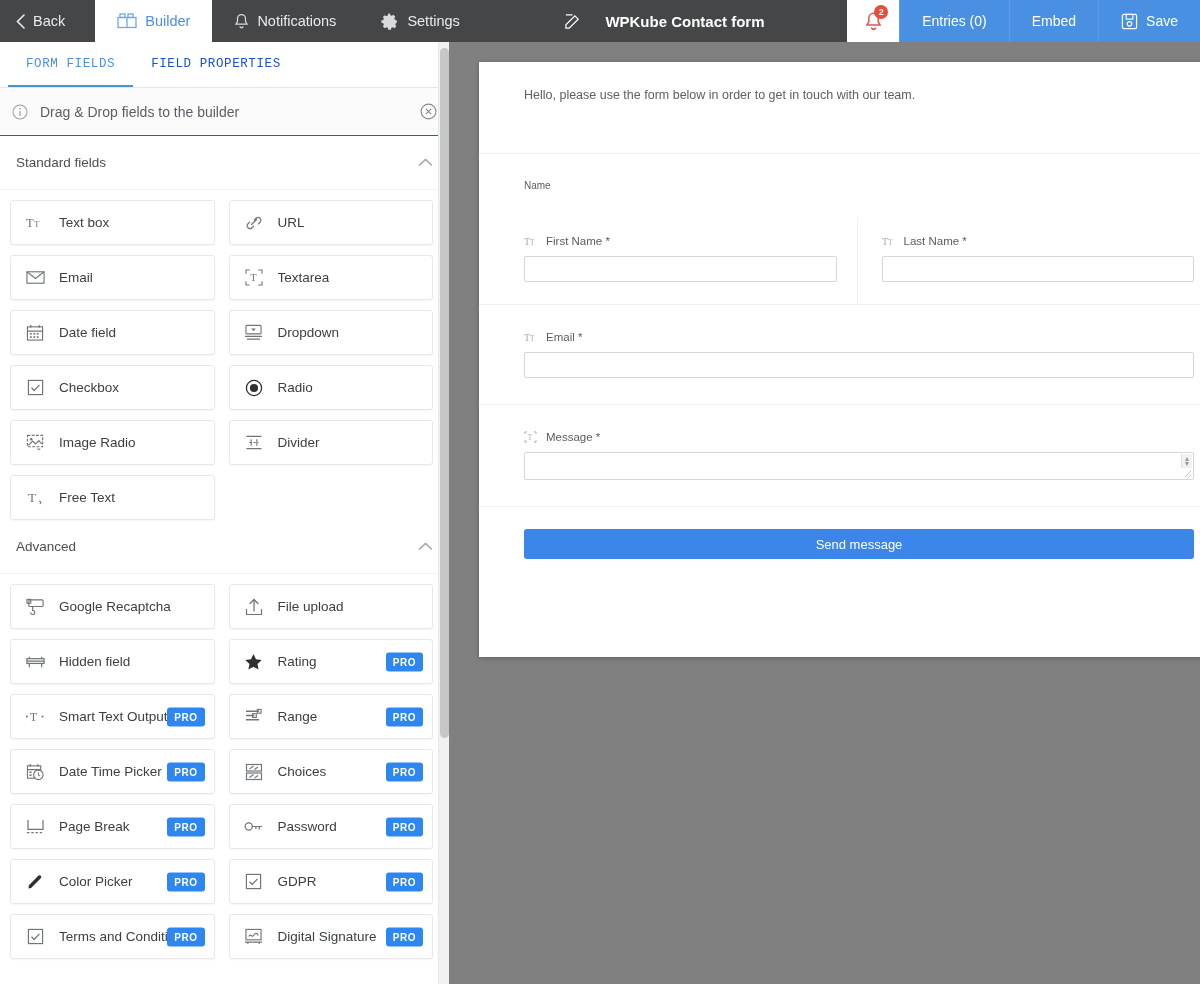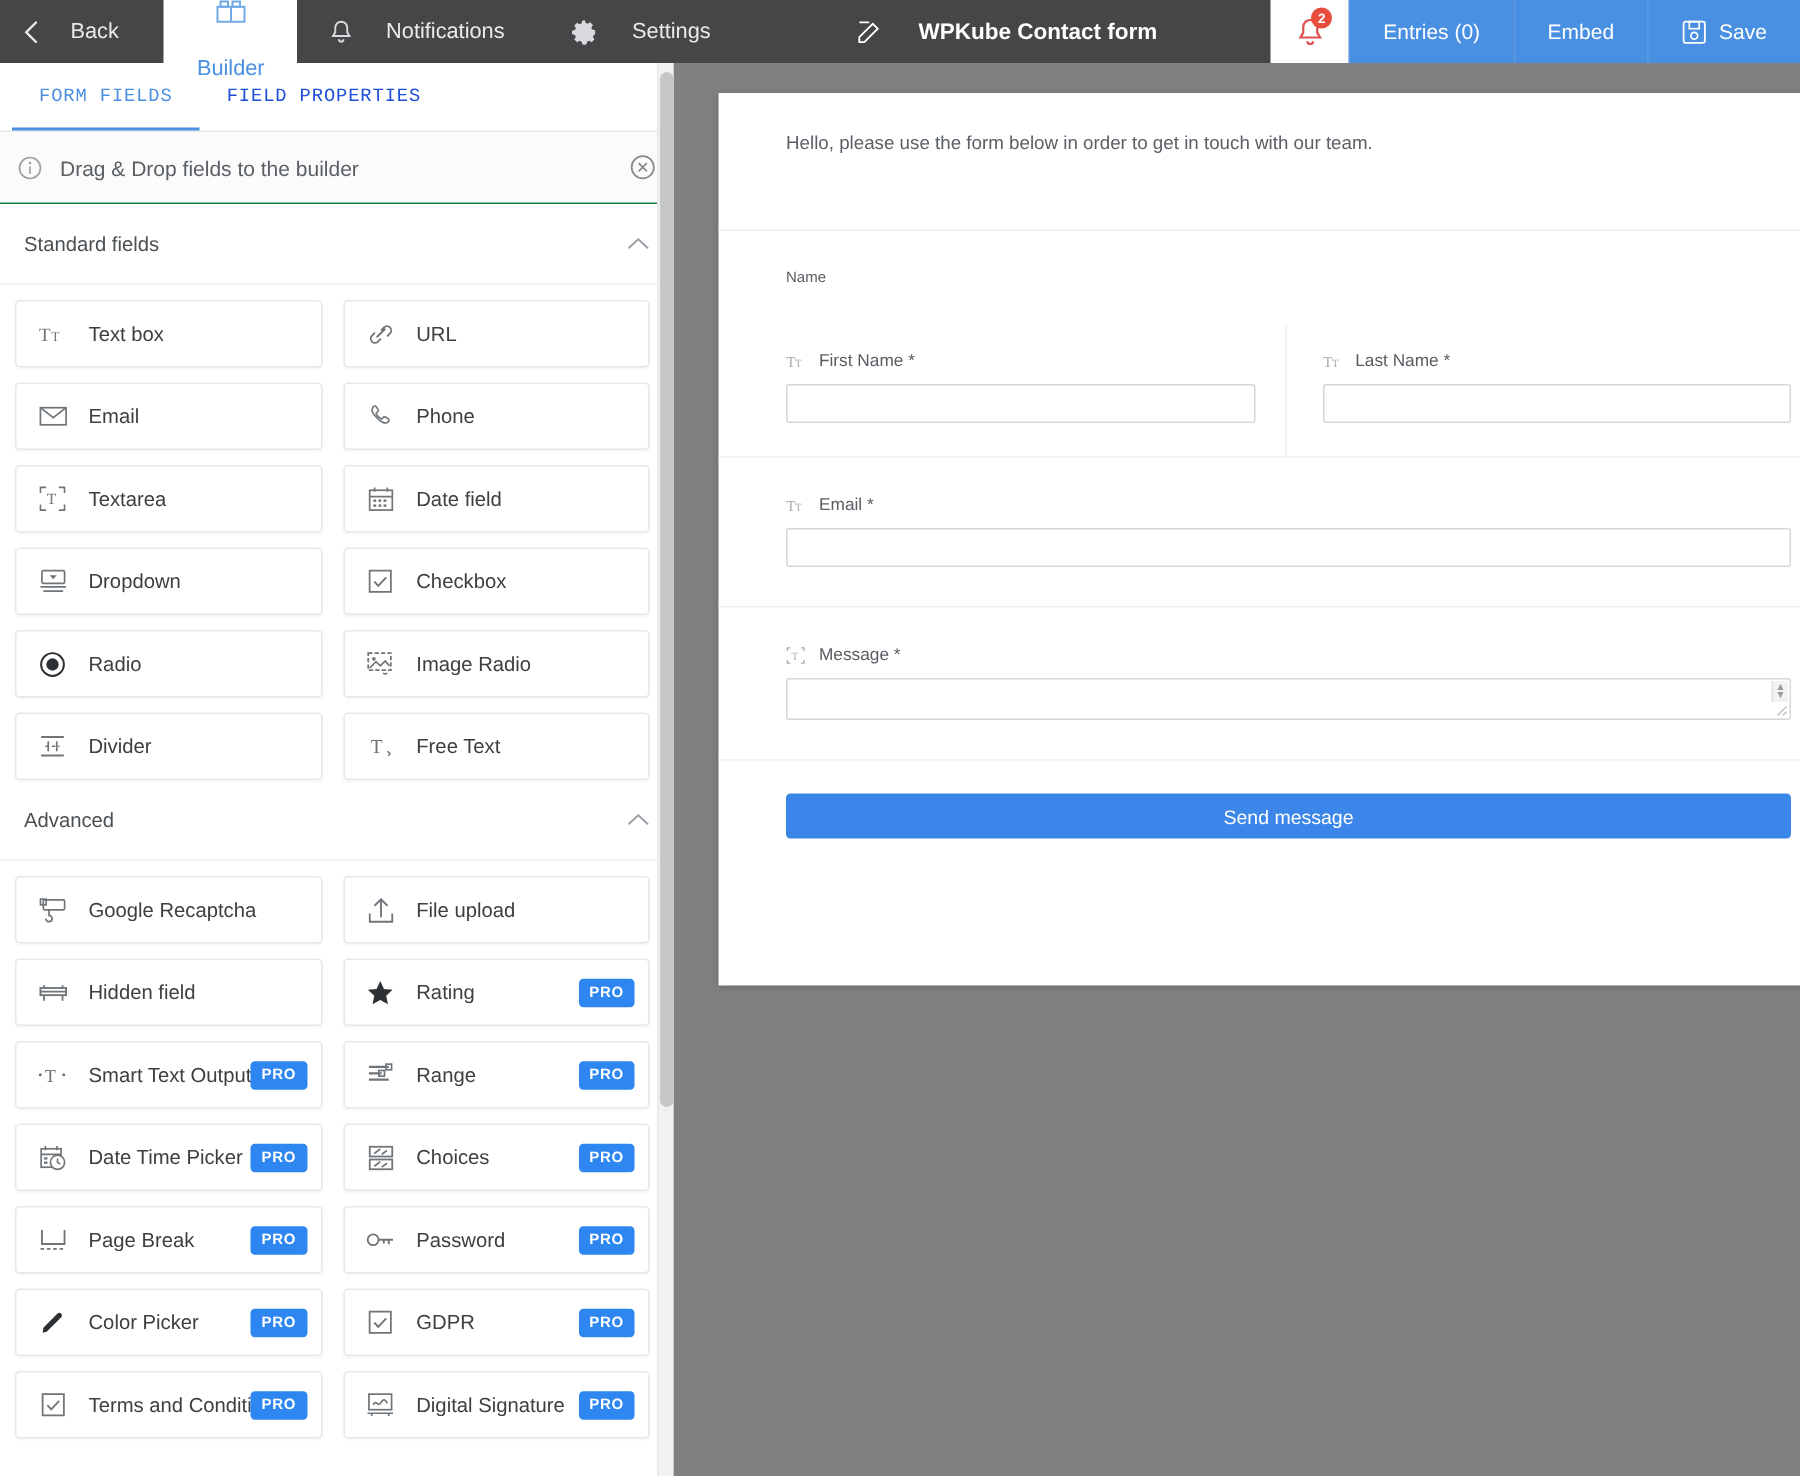--- a/index.html
+++ b/index.html
@@ -13,32 +13,31 @@
   
   .topbar {
     position: absolute; top: 0; left: 0;
     width: 1200px; height: 42px;
     display: flex; align-items: stretch;
     background: #444648;
     color: #ffffff;
     z-index: 20;
   }
   .tb-item {
-    display: flex; align-items: center; gap: 22px;
+    display: flex; align-items: center; gap: 8px;
     padding: 0 22px;
     font-size: 14.5px;
     color: #e9eaec;
     white-space: nowrap;
     cursor: pointer;
   }
   .tb-back { padding-left: 16px; padding-right: 30px; }
   .tb-item.active {
     background: #ffffff;
     color: #4a90e2;
-    flex-direction: column;
   }
   .tb-item.active .tb-ic { color: #6fa8e8; }
   .tb-ic { display: flex; align-items: center; color: #d8dadd; }
   .tb-title {
     flex: 1 1 auto;
     display: flex; align-items: center; justify-content: center; gap: 24px;
     font-size: 15px; font-weight: 600; color: #ffffff;
   }
   .tb-bell {
     width: 52px; background: #ffffff;
@@ -346,28 +345,20 @@
             <span class="fl">URL</span>
           </div>
           <div class="fcard">
             <span class="fi">
               <svg width="19" height="15" viewBox="0 0 20 15">
                 <rect x="1" y="1.5" width="18" height="12" fill="none" stroke="#707579" stroke-width="1.2"></rect>
                 <path d="M1 1.5l9 7 9-7" stroke="#707579" stroke-width="1.2" fill="none"></path>
               </svg>
             </span>
             <span class="fl">Email</span>
-          </div>
-          <div class="fcard">
-            <span class="fi">
-              <svg width="17" height="17" viewBox="0 0 18 18">
-                <path d="M4.2 2.2c.8-.8 1.6-.4 2.1.3l1.2 1.8c.4.6.2 1.1-.3 1.5l-.8.6c-.3.2-.4.5-.2.9.5 1.1 2.4 3 3.5 3.5.4.2.7.1.9-.2l.6-.8c.4-.5.9-.7 1.5-.3l1.8 1.2c.7.5 1.1 1.3.3 2.1-1.8 1.8-4 1-6.6-1.3C5.3 9 3.5 6.5 3.2 4.8c-.1-1 .4-1.9 1-2.6z" fill="none" stroke="#707579" stroke-width="1.15"></path>
-              </svg>
-            </span>
-            <span class="fl">Phone</span>
           </div>
           <div class="fcard">
             <span class="fi">
               <svg width="18" height="17" viewBox="0 0 19 18">
                 <path d="M1 5V1h4M14 1h4v4M18 13v4h-4M5 17H1v-4" stroke="#707579" stroke-width="1.15" fill="none"></path>
                 <text x="5.5" y="13" font-family="Liberation Serif, serif" font-size="11" fill="#707579">T</text>
               </svg>
             </span>
             <span class="fl">Textarea</span>
           </div>

